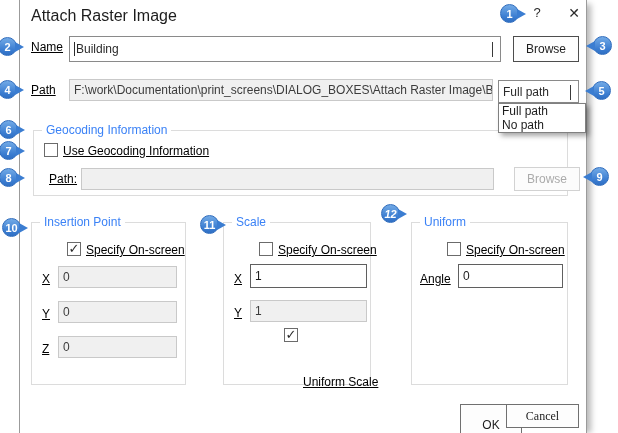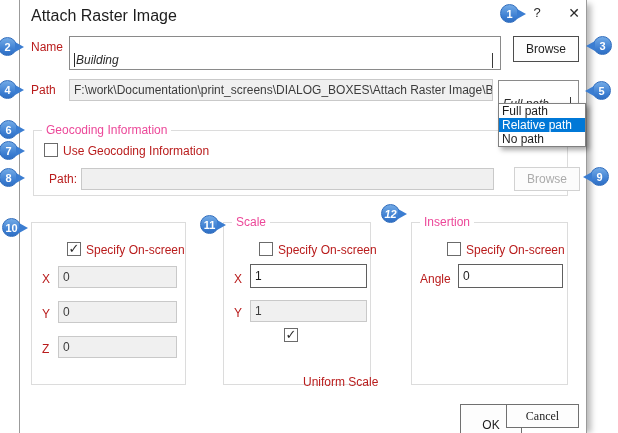--- a/index.html
+++ b/index.html
@@ -5,54 +5,54 @@
   * { margin:0; padding:0; box-sizing:border-box; }
   html,body { background:#fff; }
   body { font-family:"Liberation Sans","DejaVu Sans",sans-serif; font-size:12px; color:#2b2b2b; }
   #stage { position:relative; width:618px; height:433px; overflow:hidden; background:#fff; }
 
   
   .dialog { position:absolute; left:19px; top:0; width:568px; height:433px; background:#fff;
             border-left:1px solid #9b9b9b; border-right:1px solid #9b9b9b;
             box-shadow:6px 2px 6px -2px rgba(0,0,0,.28); }
   .abs { position:absolute; }
-  .lbl { color:#b91c1c; white-space:nowrap; }
+  .lbl { color:#000000; white-space:nowrap;text-decoration:underline; }
 
   .titlebar-text { left:11px; top:7px; font-size:16px; color:#1d1d1d; }
   .help-btn { left:508px; top:4px; width:18px; height:18px; text-align:center; line-height:18px;
               font-size:13px; color:#2b2b2b; cursor:default; }
   .close-btn { left:543px; top:3px; width:22px; height:20px; text-align:center; line-height:20px;
                font-size:14px; color:#2b2b2b; cursor:default; }
 
   
   .field { border:1px solid #c9c9c9; background:#f0f0f0; color:#3c3c3c; font-size:12px;
            padding:0 4px; overflow:hidden; white-space:nowrap; line-height:20px; }
   input.field { font-family:inherit; }
   .enabled-field { background:#fff; border:1px solid #5f5f5f; color:#1d1d1d; }
-  .combo { background:#fff; border:1px solid #8a8a8a; display:flex; 
-           padding:16px 4px; overflow:hidden; white-space:nowrap;font-style:italic; }
+  .combo { background:#fff; border:1px solid #8a8a8a; display:flex; align-items:center;
+           padding:4px 4px; overflow:hidden; white-space:nowrap; }
   .caret-bar { display:inline-block; width:1px; height:14px; background:#2b2b2b; margin-right:1px; }
   .chev { width:7px; height:7px; border-right:1.5px solid #3a3a3a; border-bottom:1.5px solid #3a3a3a;
           transform:rotate(45deg); margin-top:-4px; }
   .chev-wrap { margin-left:auto; padding-right:3px; }
 
   .btn { background:#fdfdfd; border:1px solid #707070; font-family:inherit; font-size:12px;
          color:#1d1d1d; text-align:center; cursor:default; }
   .btn-strong { border-color:#4d4d4d; }
   .btn-disabled { border-color:#d2d2d2; color:#ababab; background:#fcfcfc; }
 
   
   .droplist { background:#fff; border:1px solid #808080; box-shadow:3px 3px 5px rgba(0,0,0,.35); z-index:5; }
   .drop-item { height:14px; line-height:14px; padding:0 3px; font-size:12px; color:#1d1d1d; }
   .drop-item.selected { background:#0078d7; color:#fff; }
 
   
   .groupbox { border:1px solid #dcdcdc; }
   .group-title { position:absolute; top:-8px; left:8px; background:#fff; padding:0 4px;
-                 font-size:12px; color:#ec4899; white-space:nowrap; }
+                 font-size:12px; color:#3b82f6; white-space:nowrap; }
 
   
   .checkbox { width:14px; height:14px; background:#fff; border:1px solid #6b6b6b; text-align:center; }
   .checkbox::after { content:"✓"; visibility:hidden; font-size:13px; line-height:12px; color:#2b2b2b; display:block; }
   .checkbox.checked::after { visibility:visible; }
 
   
   .badge { position:absolute; width:19px; height:19px; border-radius:50%;
            background:linear-gradient(180deg,#72aae6 0%,#3b7dd1 70%,#2f6fc4 100%);
            border:1px solid #2f6cbd; color:#fff; font-size:11px; font-weight:bold;
@@ -83,34 +83,34 @@
 
     <span class="abs lbl" style="left:11px; top:83px;">Path</span>
     <div class="abs field" style="left:49px; top:79px; width:424px; height:22px;">F:\work\Documentation\print_screens\DIALOG_BOXES\Attach Raster Image\Building.p</div>
     <div class="abs combo" style="left:478px; top:80px; width:81px; height:23px;">
       <span>Full path</span>
       <span class="chev-wrap"><span class="chev"></span></span>
     </div>
 
     <div class="abs droplist" style="left:478px; top:103px; width:88px;">
       <div class="drop-item">Full path</div>
-      <div class="drop-item selected">Relative path</div>
       <div class="drop-item">No path</div>
     </div>
 
     <div class="abs groupbox" style="left:13px; top:130px; width:535px; height:66px;">
       <span class="group-title">Geocoding Information</span>
       <div class="abs checkbox" style="left:10px; top:12px;"></div>
       <span class="abs lbl" style="left:29px; top:13px;">Use Geocoding Information</span>
       <span class="abs lbl" style="left:15px; top:41px;">Path:</span>
       <div class="abs field" style="left:47px; top:37px; width:413px; height:22px;"></div>
       <button class="abs btn btn-disabled" style="left:480px; top:36px; width:66px; height:24px;">Browse</button>
     </div>
 
     <div class="abs groupbox" style="left:11px; top:222px; width:155px; height:163px;">
+      <span class="group-title">Insertion Point</span>
       <div class="abs checkbox checked" style="left:35px; top:19px;"></div>
       <span class="abs lbl" style="left:54px; top:20px;">Specify On-screen</span>
 
       <span class="abs lbl" style="left:10px; top:49px;">X</span>
       <input class="abs field" style="left: 26px; top: 43px; width: 119px; height: 22px;" value="0">
       <span class="abs lbl" style="left:10px; top:84px;">Y</span>
       <input class="abs field" style="left: 26px; top: 78px; width: 119px; height: 22px;" value="0">
       <span class="abs lbl" style="left:10px; top:119px;">Z</span>
       <input class="abs field" style="left: 26px; top: 113px; width: 119px; height: 22px;" value="0">
     </div>
@@ -123,21 +123,21 @@
       <span class="abs lbl" style="left:10px; top:49px;">X</span>
       <input class="abs field enabled-field" style="left: 26px; top: 41px; width: 117px; height: 24px;" value="1">
       <span class="abs lbl" style="left:10px; top:83px;">Y</span>
       <input class="abs field" style="left: 26px; top: 77px; width: 117px; height: 22px;" value="1">
 
       <div class="abs checkbox checked" style="left:60px; top:105px;"></div>
       <span class="abs lbl" style="left:79px; top:106px;margin-top:46px;">Uniform Scale</span>
     </div>
 
     <div class="abs groupbox" style="left:391px; top:222px; width:157px; height:163px;">
-      <span class="group-title">Insertion</span>
+      <span class="group-title">Uniform</span>
       <div class="abs checkbox" style="left:35px; top:19px;"></div>
       <span class="abs lbl" style="left:54px; top:20px;">Specify On-screen</span>
 
       <span class="abs lbl" style="left:8px; top:49px;">Angle</span>
       <input class="abs field enabled-field" style="left: 46px; top: 41px; width: 105px; height: 24px;" value="0">
     </div>
 
     <button class="abs btn" style="left:440px; top:404px; width:62px; height:41px;">OK</button>
     <button class="abs btn" style="left:486px; top:404px; width:73px; height:24px;font-family:Liberation Serif, serif;">Cancel</button>
   </div>

